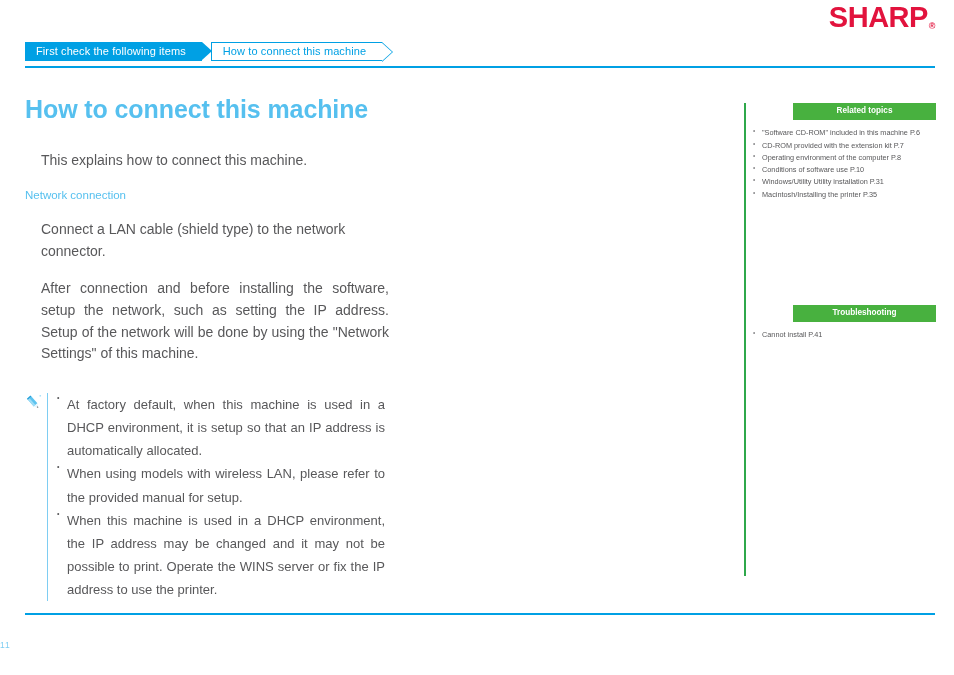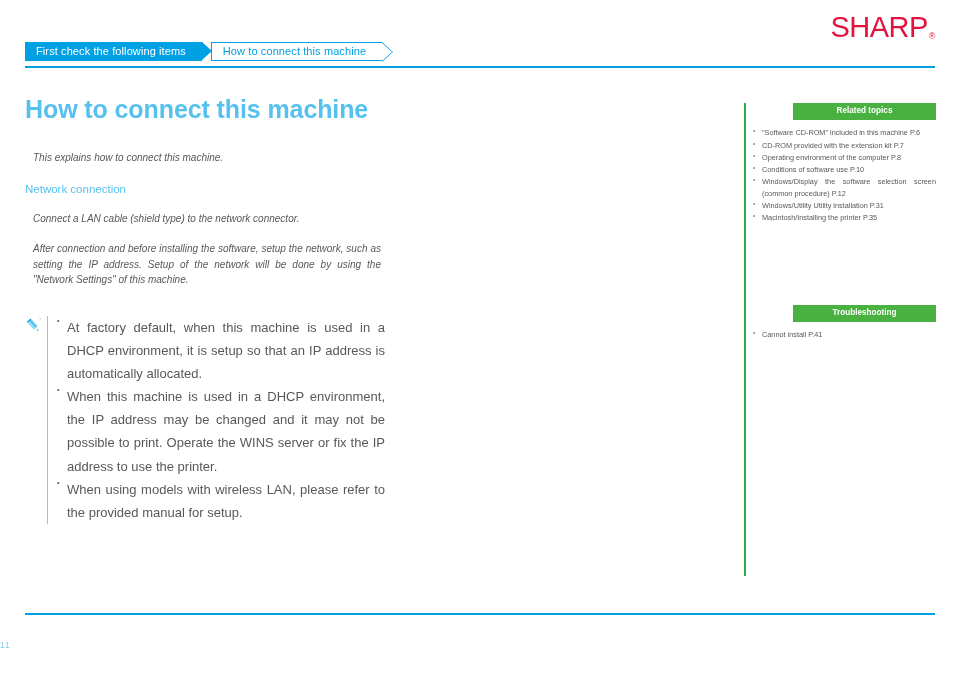--- a/index.html
+++ b/index.html
@@ -13,24 +13,24 @@
   .page {
     position: relative;
     width: 954px;
     height: 675px;
     background: #ffffff;
   }
 
   
   .logo {
     position: absolute;
-    top: 13px;
+    top: 3px;
     right: 20px;
     font-size: 29px;
-    font-weight: normal;
+    font-weight: bold;
     letter-spacing: -0.5px;
     color: #e2133d;
     font-family: "Liberation Sans", sans-serif;
     line-height: 1;
     user-select: none;
   }
   .logo .reg {
     font-size: 9px;
     vertical-align: baseline;
     position: relative;
@@ -128,26 +128,25 @@
   }
   .page-title {
     font-size: 25px;
     font-weight: bold;
     color: #56c0ef;
     letter-spacing: -0.1px;
     margin: 0 0 26px 0;
     line-height: 1.1;
   }
   .body-text {
-    font-size: 10px;
+    font-size: 14px;
     color: #58585a;
     line-height: 1.55;
-    margin: 8px;
+    margin: 16px;
     width: 348px;
-    font-style: italic;
   }
   .section-head {
     font-size: 11.5px;
     color: #56c0ef;
     margin: 18px 0 14px 0;
     font-weight: normal;
     line-height: 1.2;
   }
   .para-gap { margin-top: 15px; }
   .para-justify { text-align: justify; }
@@ -300,37 +299,36 @@
             <rect x="6.6" y="1.0" width="4.8" height="1.3" fill="#1f9ed9"></rect>
             <polygon points="6.6,11.4 11.4,11.4 9.0,15.4" fill="#e9f6fd"></polygon>
             <polygon points="8.2,14.0 9.8,14.0 9.0,15.4" fill="#4a4a4a"></polygon>
           </g>
           <path d="M14.6 1.2 l1.6 0.5 -1.3 1.1 z" fill="#5cc3ef"></path>
         </svg>
       </div>
       <div class="note-bar"></div>
       <ul class="note-list">
         <li>At factory default, when this machine is used in a DHCP environment, it is setup so that an IP address is automatically allocated.</li>
+        <li>When using models with wireless LAN, please refer to the provided manual for setup.</li>
         <li>When this machine is used in a DHCP environment, the IP address may be changed and it may not be possible to print. Operate the WINS server or fix the IP address to use the printer.</li>
-        <li>When using models with wireless LAN, please refer to the provided manual for setup.</li>
       </ul>
     </div>
   </div>
 
   <div class="sidebar-rule"></div>
   <div class="sidebar">
 
     <div class="side-block" style="top:0;">
       <div class="side-head">Related topics</div>
       <ul class="side-list">
         <li>"Software CD-ROM" included in this machine P.6</li>
         <li>CD-ROM provided with the extension kit P.7</li>
         <li>Operating environment of the computer P.8</li>
         <li>Conditions of software use P.10</li>
-        <li>Windows/Display the software selection screen (common procedure) P.12</li>
         <li>Windows/Utility Utility installation P.31</li>
         <li>Macintosh/Installing the printer P.35</li>
       </ul>
     </div>
 
     <div class="side-block" style="top:202px;">
       <div class="side-head">Troubleshooting</div>
       <ul class="side-list">
         <li>Cannot install P.41</li>
       </ul>

